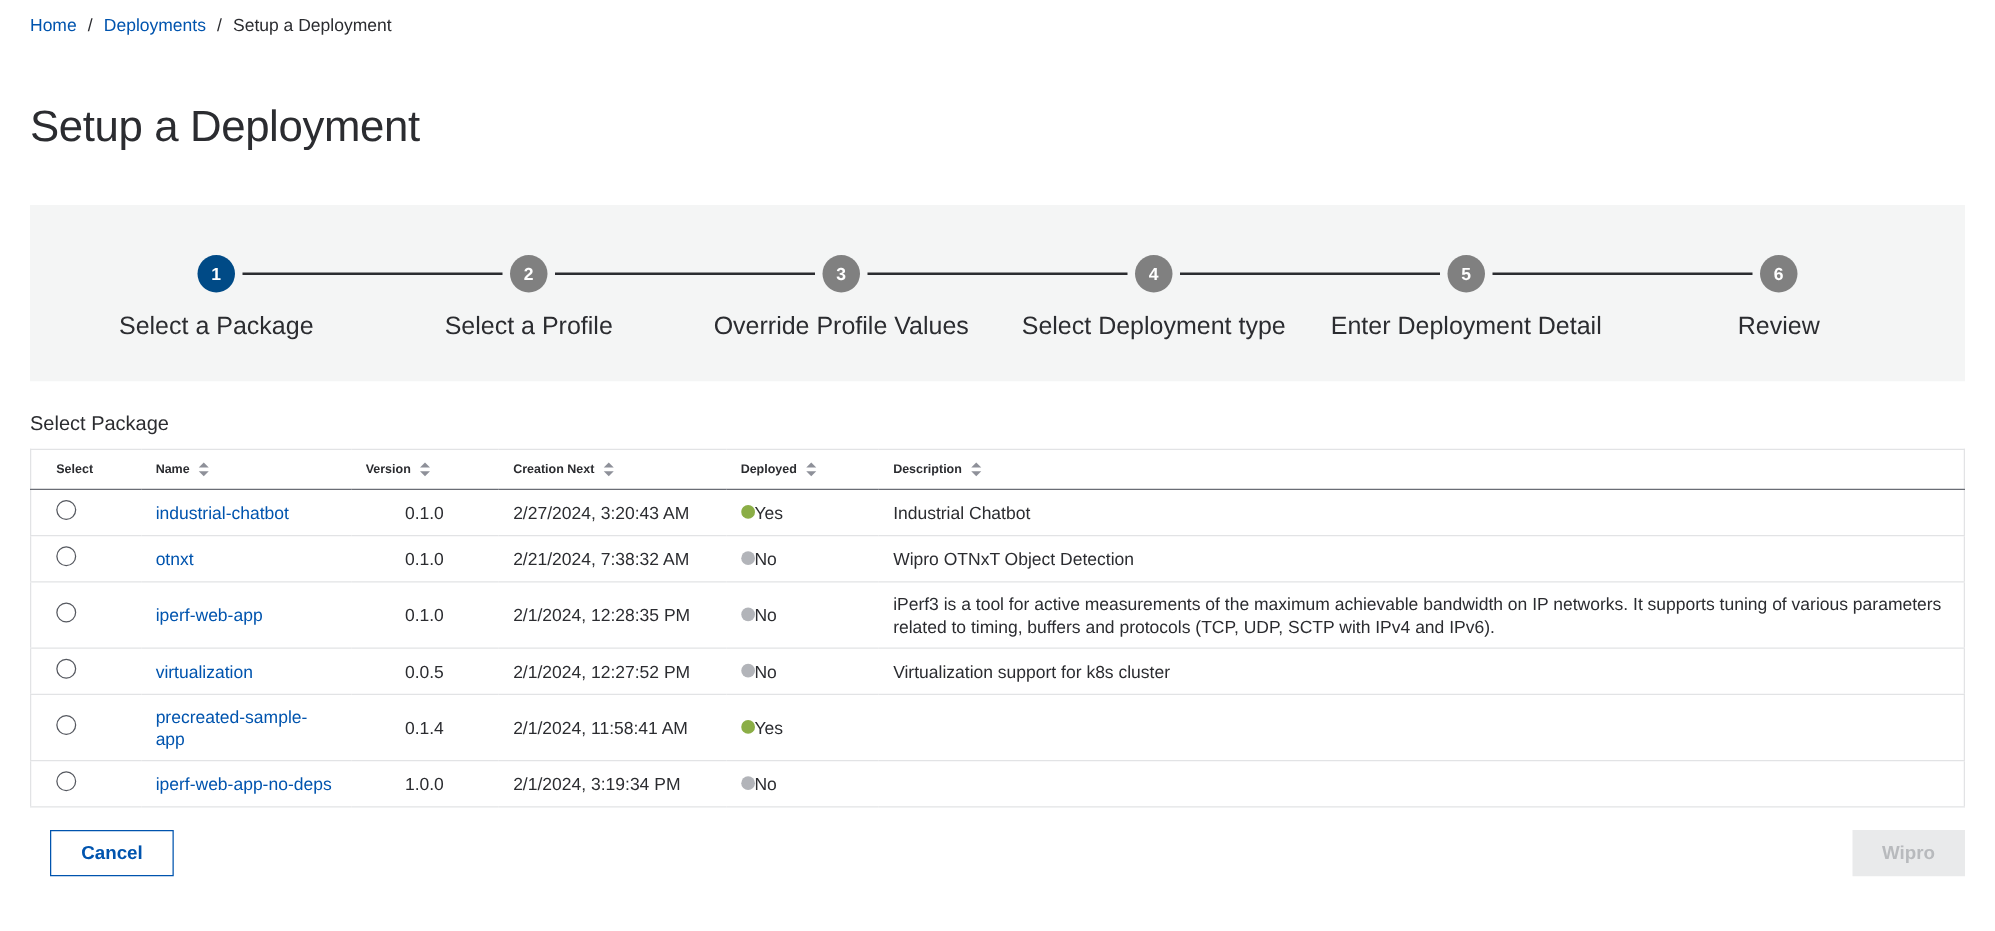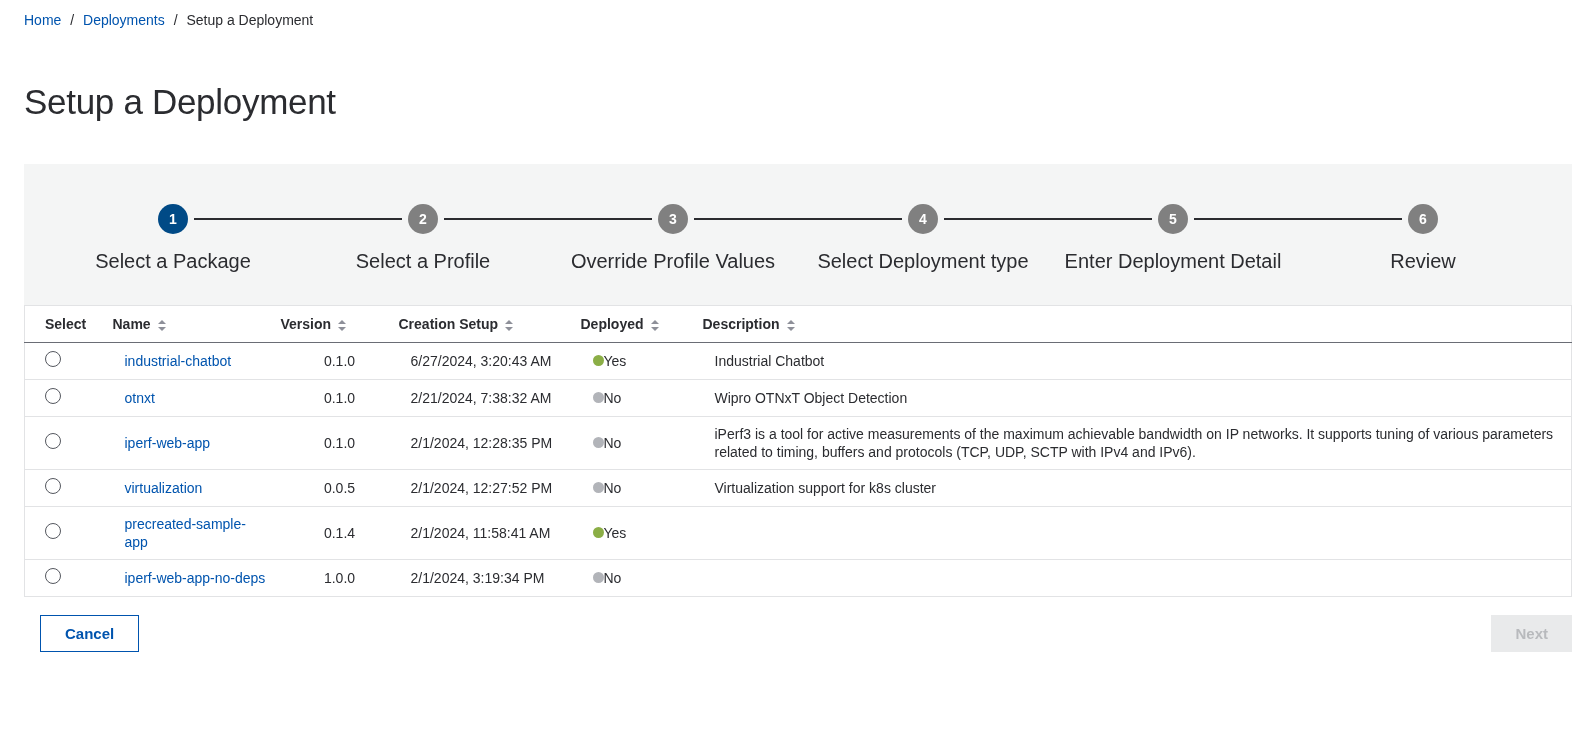--- a/index.html
+++ b/index.html
@@ -63,22 +63,22 @@
 
   
   .table-caption{font-size:16px;margin:26px 0 10px 0;color:var(--text);}
 
   
   table.pkg-table{
     width:100%;border-collapse:collapse;
     border:1px solid var(--border-light);
   }
   table.pkg-table th{
-    text-align:left;font-size:14px;font-weight:700;color:var(--text);
-    padding:10px 0;border-bottom:1px solid var(--header-underline);
+    text-align:left;font-size:10px;font-weight:700;color:var(--text);
+    padding:10px 12px;border-bottom:1px solid var(--header-underline);
     white-space:nowrap;
   }
   table.pkg-table td{
     padding:8px 12px;border-bottom:1px solid var(--border-light);
     vertical-align:middle;font-size:14px;line-height:18px;
   }
   table.pkg-table tr:last-child td{border-bottom:1px solid var(--border-light);}
   .col-select{width:88px;padding-left:20px !important;}
   .col-name{width:168px;}
   .col-version{width:118px;text-align:center;}
@@ -156,53 +156,54 @@
       <div class="step">
         <div class="step-circle">5</div>
         <div class="step-label">Enter Deployment Detail</div>
       </div>
       <div class="step">
         <div class="step-circle">6</div>
         <div class="step-label">Review</div>
       </div>
     </div>
 
+  <div class="table-caption">Select Package</div>
 
   <table class="pkg-table">
     <thead>
       <tr>
           <th class="col-select"><span>Select</span></th>
           <th class="col-name"><span>Name</span><span class="sort-icon">
               <i class="up"></i>
               <i class="down"></i>
             </span></th>
           <th class="col-version"><span>Version</span><span class="sort-icon">
               <i class="up"></i>
               <i class="down"></i>
             </span></th>
-          <th class="col-creation_date"><span>Creation Setup</span><span class="sort-icon">
+          <th class="col-creation_date"><span>Creation Next</span><span class="sort-icon">
               <i class="up"></i>
               <i class="down"></i>
             </span></th>
           <th class="col-deployed"><span>Deployed</span><span class="sort-icon">
               <i class="up"></i>
               <i class="down"></i>
             </span></th>
           <th class="col-description"><span>Description</span><span class="sort-icon">
               <i class="up"></i>
               <i class="down"></i>
             </span></th>
         </tr>
     </thead>
     <tbody>
         <tr>
           <td class="col-select"><input type="radio" name="package-select" style=""></td>
           <td class="col-name"><a href="#" class="pkg-link">industrial-chatbot</a></td>
           <td class="col-version">0.1.0</td>
-          <td class="col-creation_date">6/27/2024, 3:20:43 AM</td>
+          <td class="col-creation_date">2/27/2024, 3:20:43 AM</td>
           <td class="col-deployed"><span class="deployed-wrap">
               <span class="status-dot yes"></span>
               <span>Yes</span>
             </span></td>
           <td class="col-description">Industrial Chatbot</td>
         </tr>
         <tr>
           <td class="col-select"><input type="radio" name="package-select" style=""></td>
           <td class="col-name"><a href="#" class="pkg-link">otnxt</a></td>
           <td class="col-version">0.1.0</td>
@@ -255,16 +256,16 @@
               <span class="status-dot no"></span>
               <span>No</span>
             </span></td>
           <td class="col-description"></td>
         </tr>
       </tbody>
   </table>
 
   <div class="footer-actions">
     <button class="btn-cancel">Cancel</button>
-    <button class="btn-next" disabled="">Next</button>
+    <button class="btn-next" disabled="">Wipro</button>
   </div>
 
 </div>
 
 </body></html>

